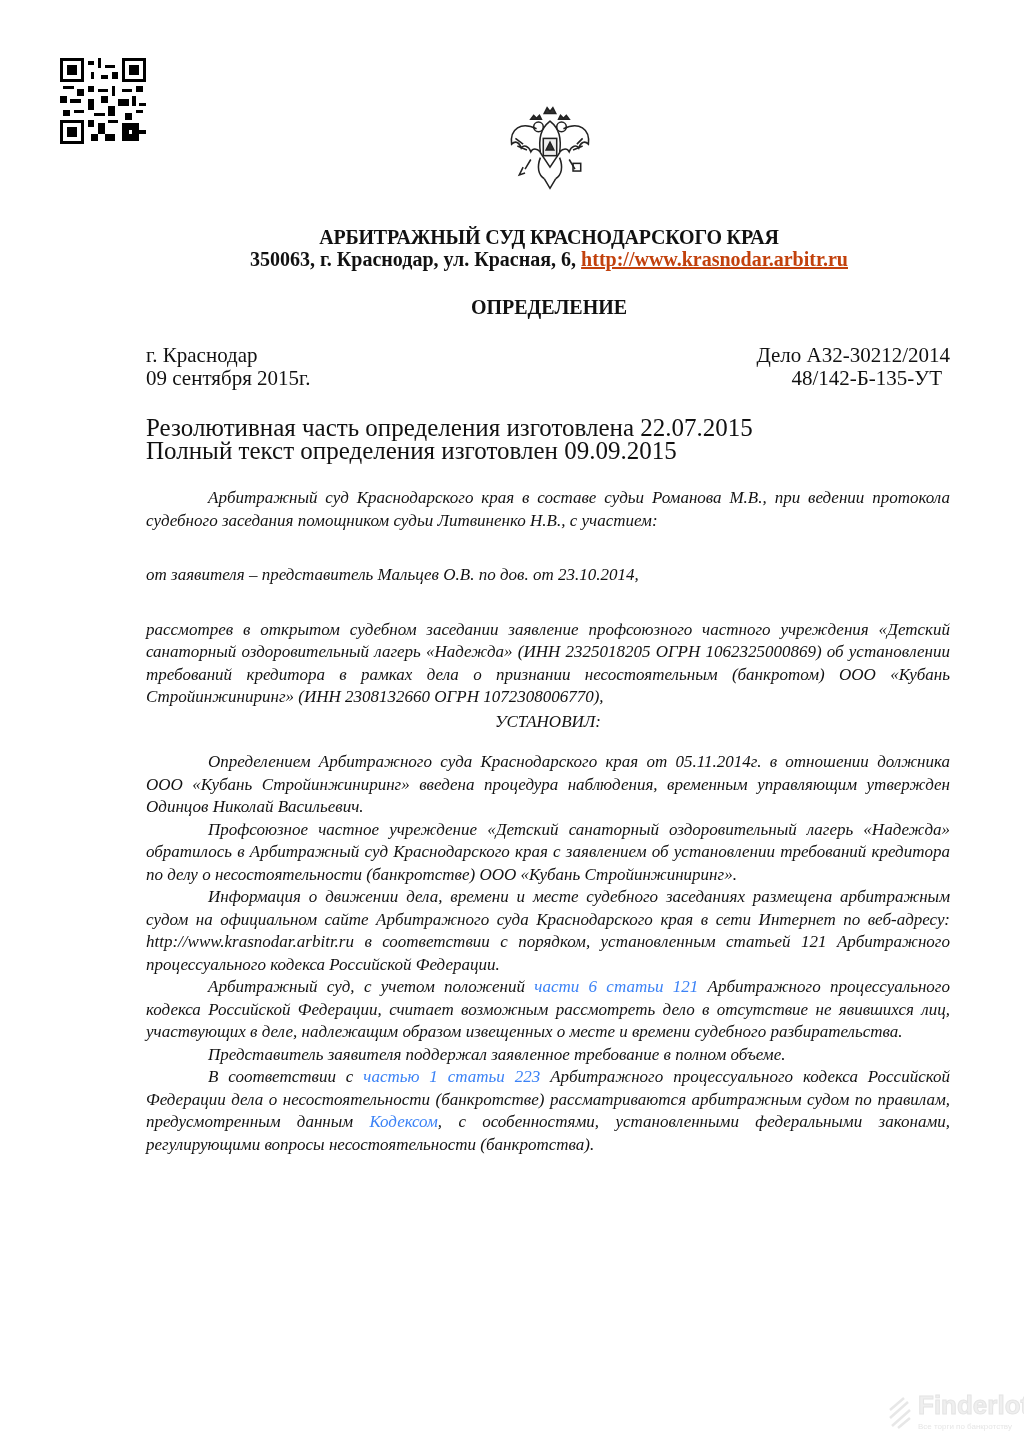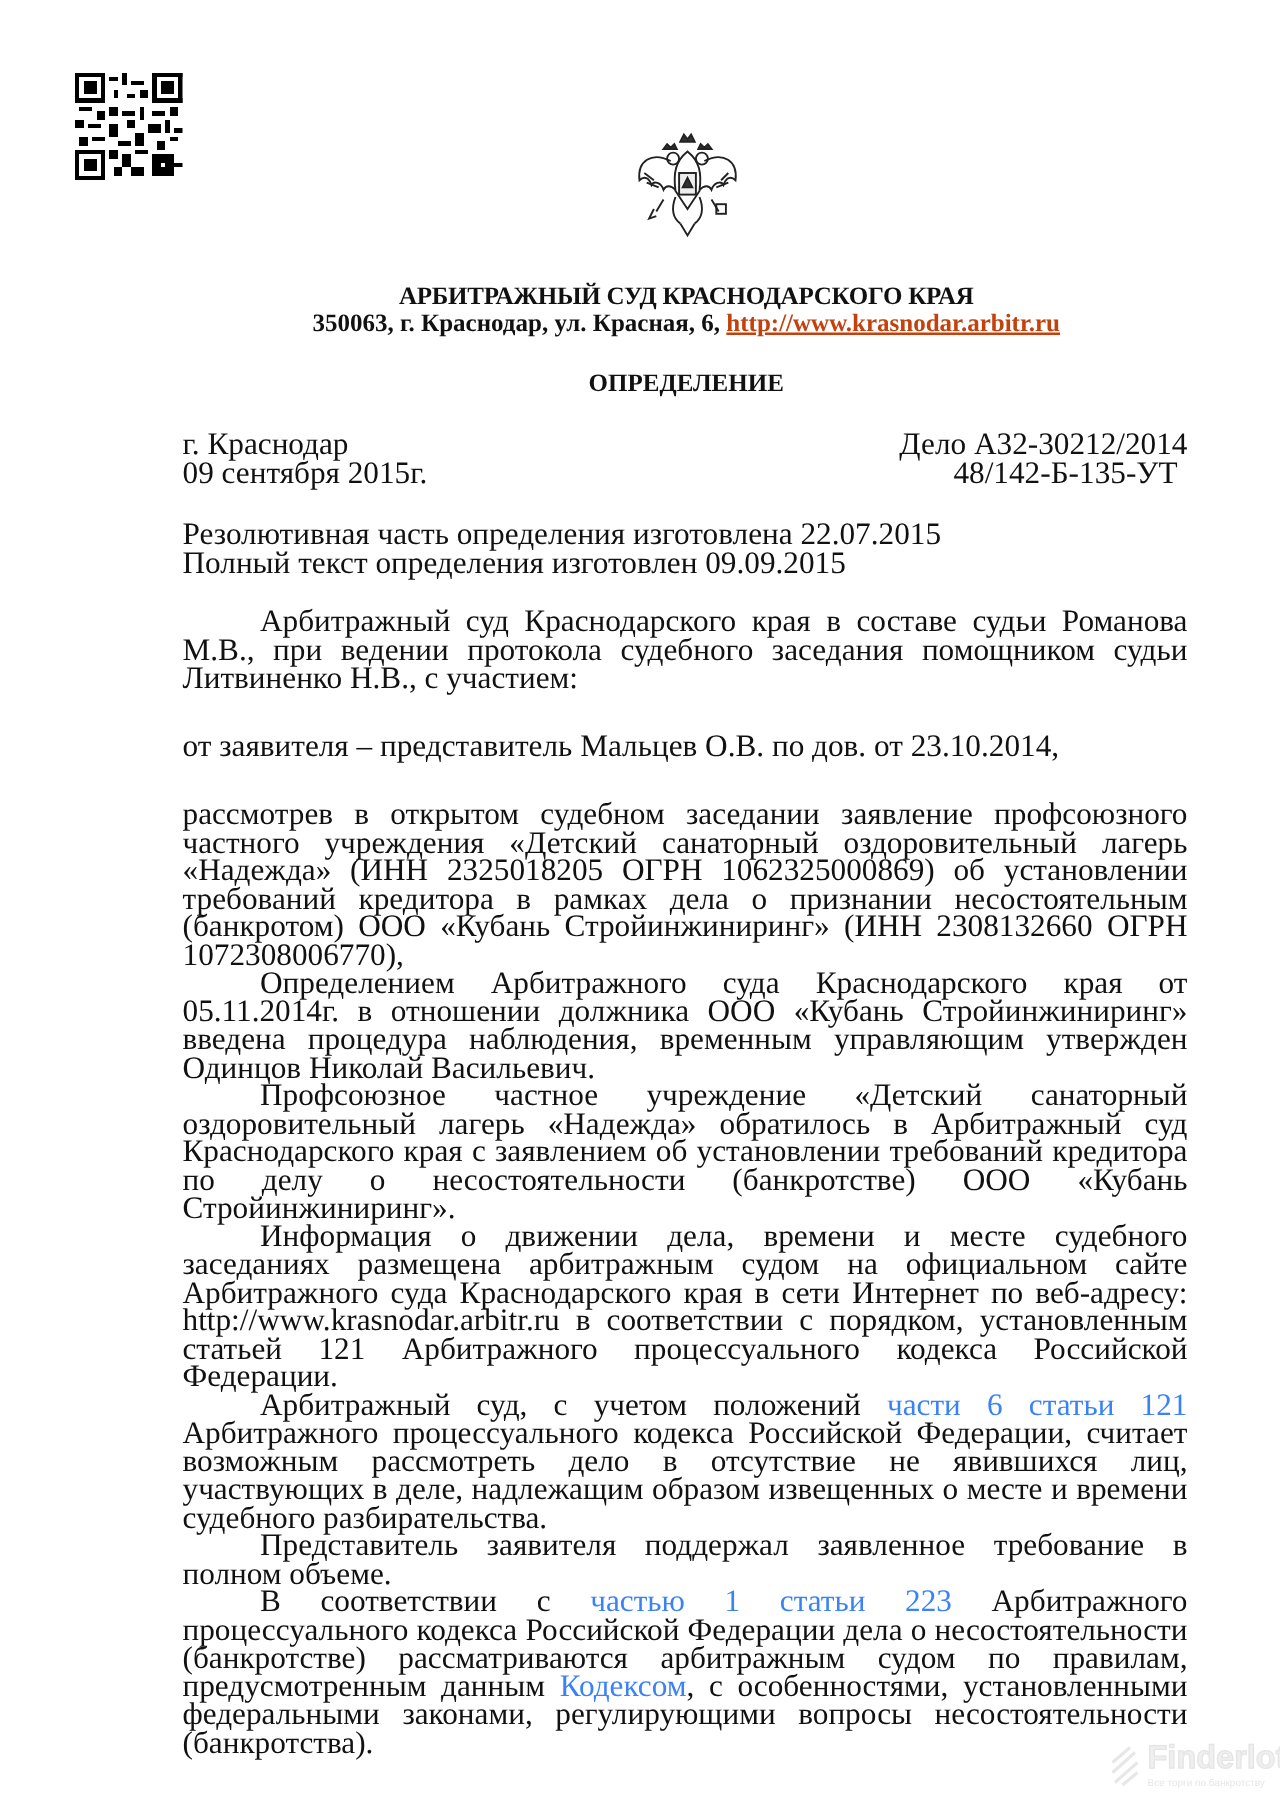--- a/index.html
+++ b/index.html
@@ -7,27 +7,27 @@
          font-family: "Liberation Serif", "DejaVu Serif", serif; color: #111; }
   .qr { position: absolute; left: 60px; top: 58px; width: 86px; height: 86px; }
   .emblem { position: absolute; left: 502px; top: 98px; width: 96px; height: 100px; }
   .court-title { position: absolute; left: 0; width: 1098px; top: 226px; text-align: center;
                  font-weight: bold; font-size: 20px; letter-spacing: -0.2px; }
   .court-addr { position: absolute; left: 0; width: 1098px; top: 248px; text-align: center;
                 font-weight: bold; font-size: 20px; }
   .court-addr a { color: #c2410c; text-decoration: underline; }
   .doc-type { position: absolute; left: 0; width: 1098px; top: 296px; text-align: center;
               font-weight: bold; font-size: 20px; }
-  .meta { position: absolute; left: 146px; top: 344px; width: 804px; font-size: 25px; line-height: 23px; }
+  .meta { position: absolute; left: 146px; top: 344px; width: 804px; font-size: 21px; line-height: 23px; }
   .meta .row { display: flex; justify-content: space-between; }
   .meta .row .r { text-align: center; padding-right: 8px; }
   .meta .row:first-child .r { padding-right: 0; }
   .dates { position: absolute; left: 146px; top: 416px; width: 804px; font-size: 25px; line-height: 23px; }
-  .body { position: absolute; left: 146px; top: 487px; width: 804px; font-size: 25px; line-height: 22.5px;
-          text-align: justify; }
+  .body { position: absolute; left: 146px; top: 487px; width: 804px; font-size: 17px; line-height: 22.5px;
+          text-align: justify; font-style: italic; }
   .body p { margin: 0; }
   .body .ind { text-indent: 62px; }
   .body .noind { text-indent: 0; margin-top: 32px; }
   .body .center { text-align: center; text-indent: 0; margin: 2px 0 18px 0; }
   .lnk { color: #3b82f6; }
   .watermark { position: absolute; left: 886px; top: 1390px; width: 136px; height: 50px; opacity: 0.55; }
   .watermark .wm-name { position: absolute; left: 32px; top: 0; font-family: "Liberation Sans", sans-serif;
                         font-size: 26px; color: #e2e2e2; font-weight: bold; -webkit-text-stroke: 1px #cfcfcf; }
   .watermark .wm-sub { position: absolute; left: 32px; top: 32px; font-family: "Liberation Sans", sans-serif;
                        font-size: 8px; color: #d0d0d0; }
@@ -129,20 +129,21 @@
 
 <div class="dates">
   <div>Резолютивная часть определения изготовлена 22.07.2015</div>
   <div>Полный текст определения изготовлен 09.09.2015</div>
 </div>
 
 <div class="body">
   <p class="ind">Арбитражный суд Краснодарского края в составе судьи Романова М.В., при ведении протокола судебного заседания помощником судьи Литвиненко Н.В., с участием:</p>
   <p class="noind" style="text-align:left">от заявителя – представитель Мальцев О.В. по дов. от 23.10.2014,</p>
   <p class="noind">рассмотрев в открытом судебном заседании заявление профсоюзного частного учреждения «Детский санаторный оздоровительный лагерь «Надежда» (ИНН 2325018205 ОГРН 1062325000869) об установлении требований кредитора в рамках дела о признании несостоятельным (банкротом) ООО «Кубань Стройинжиниринг» (ИНН 2308132660 ОГРН 1072308006770),</p>
+  <p class="center">УСТАНОВИЛ:</p>
   <p class="ind">Определением Арбитражного суда Краснодарского края от 05.11.2014г. в отношении должника ООО «Кубань Стройинжиниринг» введена процедура наблюдения, временным управляющим утвержден Одинцов Николай Васильевич.</p>
   <p class="ind">Профсоюзное частное учреждение «Детский санаторный оздоровительный лагерь «Надежда» обратилось в Арбитражный суд Краснодарского края с заявлением об установлении требований кредитора по делу о несостоятельности (банкротстве) ООО «Кубань Стройинжиниринг».</p>
   <p class="ind">Информация о движении дела, времени и месте судебного заседаниях размещена арбитражным судом на официальном сайте Арбитражного суда Краснодарского края в сети Интернет по веб-адресу: http://www.krasnodar.arbitr.ru в соответствии с порядком, установленным статьей 121 Арбитражного процессуального кодекса Российской Федерации.</p>
   <p class="ind"><span>Арбитражный суд, с учетом положений </span><span class="lnk">части 6 статьи 121</span><span> Арбитражного процессуального кодекса Российской Федерации, считает возможным рассмотреть дело в отсутствие не явившихся лиц, участвующих в деле, надлежащим образом извещенных о месте и времени судебного разбирательства.</span></p>
   <p class="ind">Представитель заявителя поддержал заявленное требование в полном объеме.</p>
   <p class="ind"><span>В соответствии с </span><span class="lnk">частью 1 статьи 223</span><span> Арбитражного процессуального кодекса Российской Федерации дела о несостоятельности (банкротстве) рассматриваются арбитражным судом по правилам, предусмотренным данным </span><span class="lnk">Кодексом</span><span>, с особенностями, установленными федеральными законами, регулирующими вопросы несостоятельности (банкротства).</span></p>
 </div>
 
 <div class="watermark">
   <svg class="wm-logo" viewBox="0 0 30 34">

